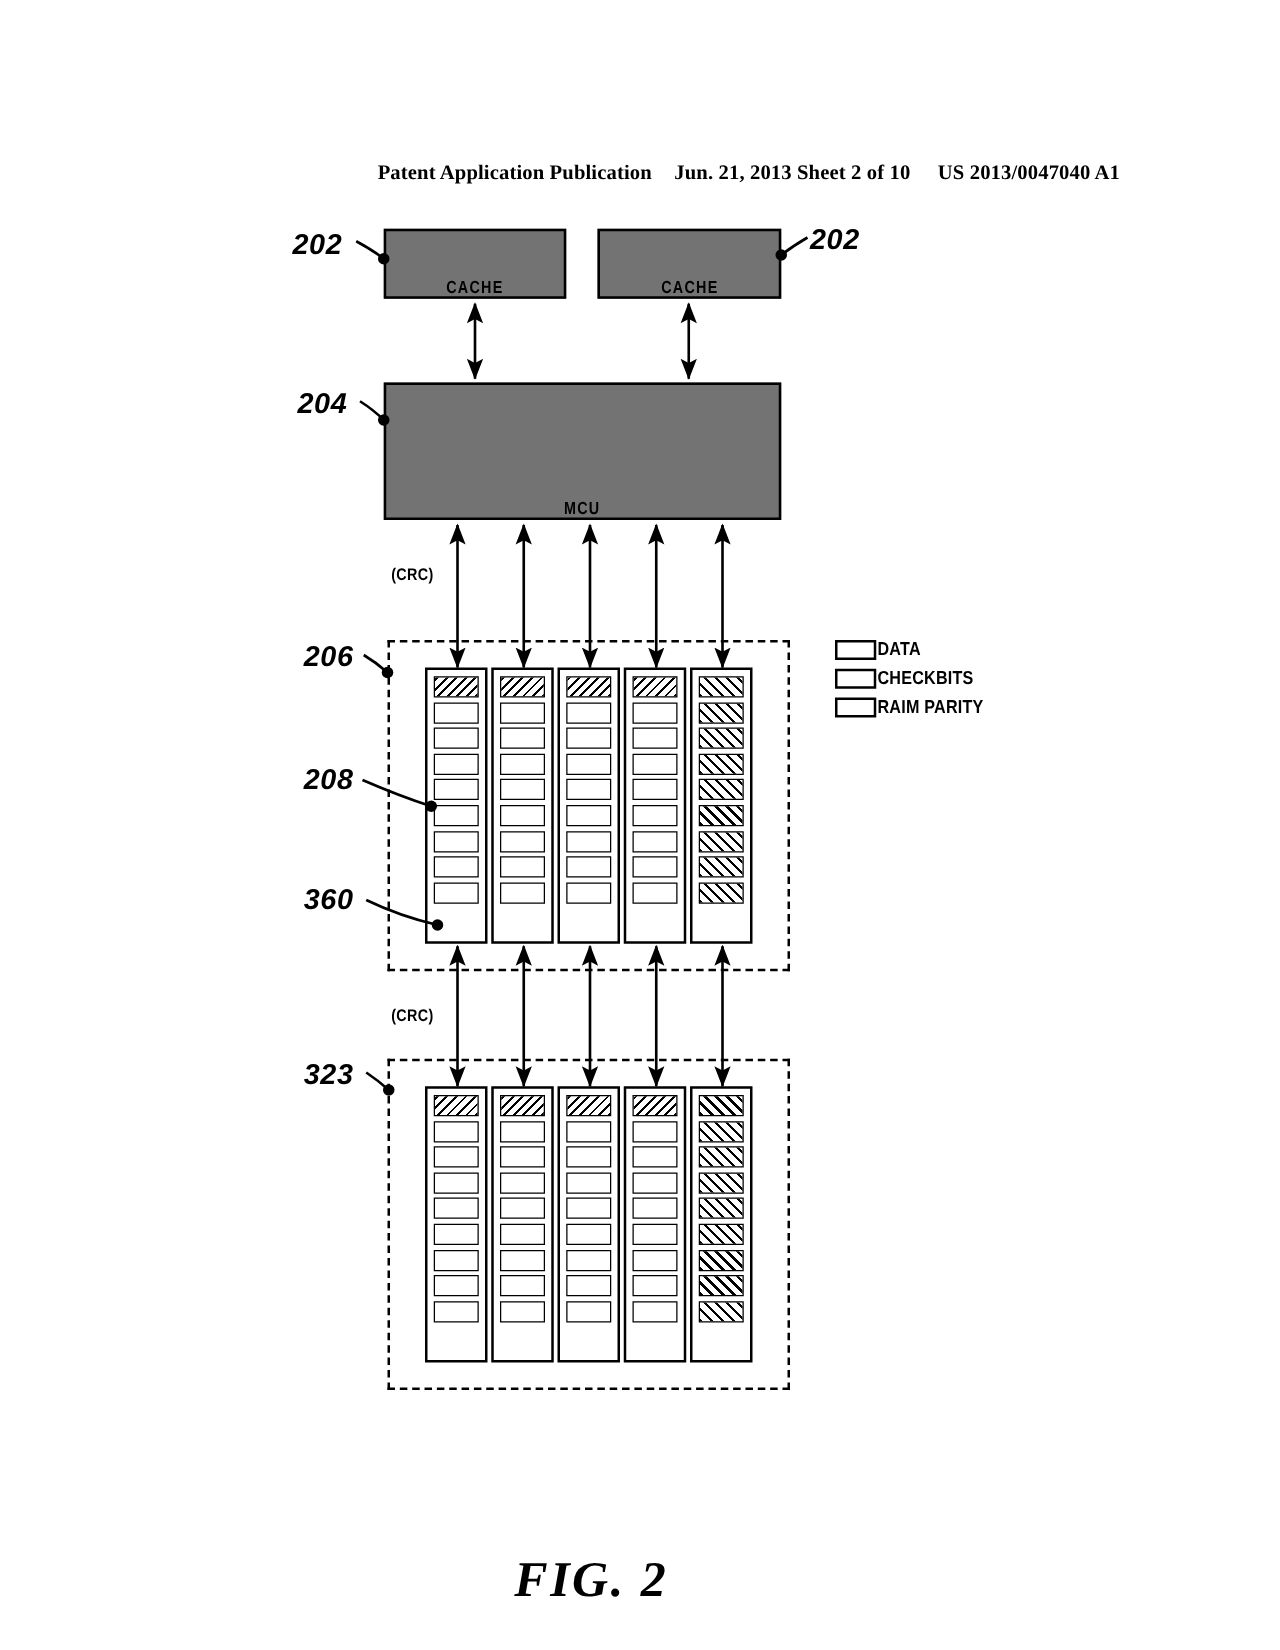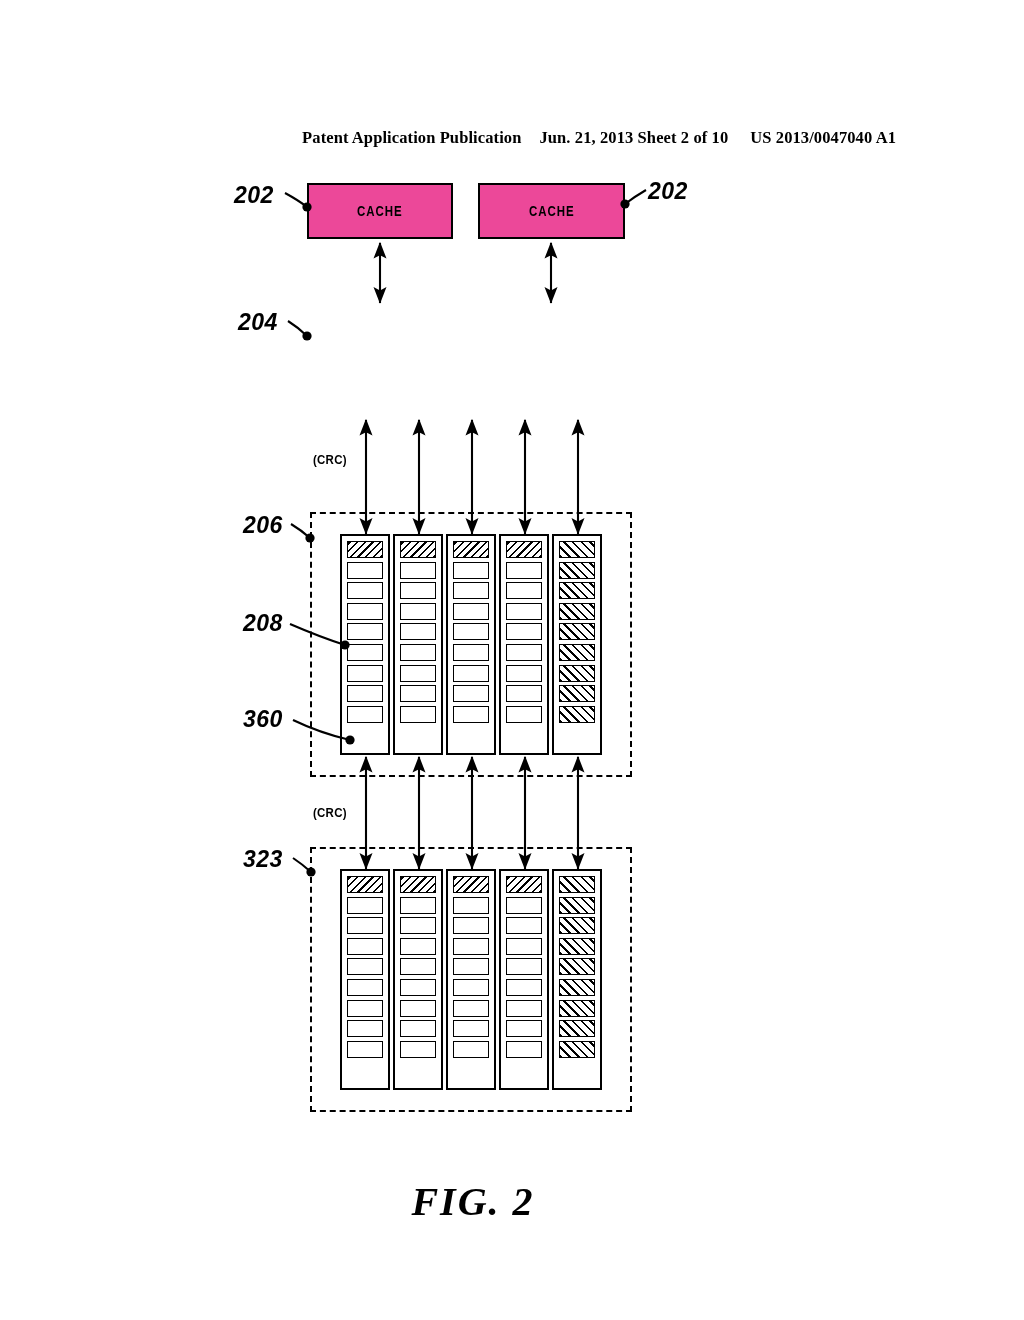--- a/index.html
+++ b/index.html
@@ -41,23 +41,23 @@
     left: 0;
     top: 0;
     width: 1024px;
     height: 1320px;
   }
 
   .box {
     position: absolute;
     border: 2.2px solid #000;
     box-sizing: border-box;
-    background: #ec4899;
+    background: #737373;
     display: flex;
-    align-items: center;
+    align-items: flex-end;
     justify-content: center;
   }
   .boxlabel {
     font-family: "Liberation Sans", sans-serif;
     font-size: 14px;
     font-weight: bold;
     letter-spacing: 1.2px;
     transform: scaleX(0.82);
     transform-origin: center;
     white-space: nowrap;
@@ -158,21 +158,21 @@
     transform: scaleX(0.86);
     transform-origin: left center;
     margin-left: 1px;
     white-space: nowrap;
   }
 
   
   #fig-caption {
     position: absolute;
     left: 0;
-    top: 1178px;
+    top: 1240px;
     width: 946px;
     text-align: center;
     font-family: "Liberation Serif", serif;
     font-style: italic;
     font-weight: bold;
     font-size: 40px;
     letter-spacing: 2px;
   }
 
   
@@ -197,20 +197,23 @@
   <div class="box" style="left:307px; top:183px; width:146px; height:56px;">
     <span class="boxlabel">CACHE</span>
   </div>
   <div class="refnum" style="left:234px; top:182px;">202</div>
 
   <div class="box" style="left:478px; top:183px; width:147px; height:56px;">
     <span class="boxlabel">CACHE</span>
   </div>
   <div class="refnum" style="left:648px; top:178px;">202</div>
 
+  <div class="box" style="left:307px; top:306px; width:318px; height:110px;">
+    <span class="boxlabel">MCU</span>
+  </div>
   <div class="refnum" style="left:238px; top:309px;">204</div>
 
   <div class="crc" style="left:313px; top:452px;">(CRC)</div>
   <div class="crc" style="left:313px; top:805px;">(CRC)</div>
 
   <div class="dashgroup" style="left:310px; top:512px; width:322px; height:265px;"></div>
   <div class="refnum" style="left:243px; top:512px;">206</div>
   <div class="refnum" style="left:243px; top:610px;">208</div>
   <div class="refnum" style="left:243px; top:706px;">360</div>
 
@@ -326,20 +329,34 @@
         <div class="cell hatch-raim"></div>
         <div class="cell hatch-raim"></div>
         <div class="cell hatch-raim"></div>
         <div class="cell hatch-raim"></div>
         <div class="cell hatch-raim"></div>
         <div class="cell hatch-raim"></div>
         <div class="cell hatch-raim"></div>
       </div>
     </div>
 
+  <div id="legend">
+      <div class="legend-row">
+        <div class="legend-swatch"></div>
+        <div class="legend-text">DATA</div>
+      </div>
+      <div class="legend-row">
+        <div class="legend-swatch hatch-check"></div>
+        <div class="legend-text">CHECKBITS</div>
+      </div>
+      <div class="legend-row">
+        <div class="legend-swatch hatch-raim"></div>
+        <div class="legend-text">RAIM PARITY</div>
+      </div>
+    </div>
 
   <svg id="overlay" viewBox="0 0 1024 1320" xmlns="http://www.w3.org/2000/svg">
     <defs>
       <marker id="ah" markerWidth="9" markerHeight="9" refX="7.6" refY="3.4" orient="auto" markerUnits="strokeWidth">
         <path d="M0,0.3 L8,3.4 L0,6.5 L1.6,3.4 Z" fill="#000"></path>
       </marker>
       <marker id="ah-start" markerWidth="9" markerHeight="9" refX="0.6" refY="3.4" orient="auto" markerUnits="strokeWidth">
         <path d="M8,0.3 L0,3.4 L8,6.5 L6.4,3.4 Z" fill="#000"></path>
       </marker>
       <marker id="dot" markerWidth="5" markerHeight="5" refX="2.4" refY="2.4" markerUnits="strokeWidth">

